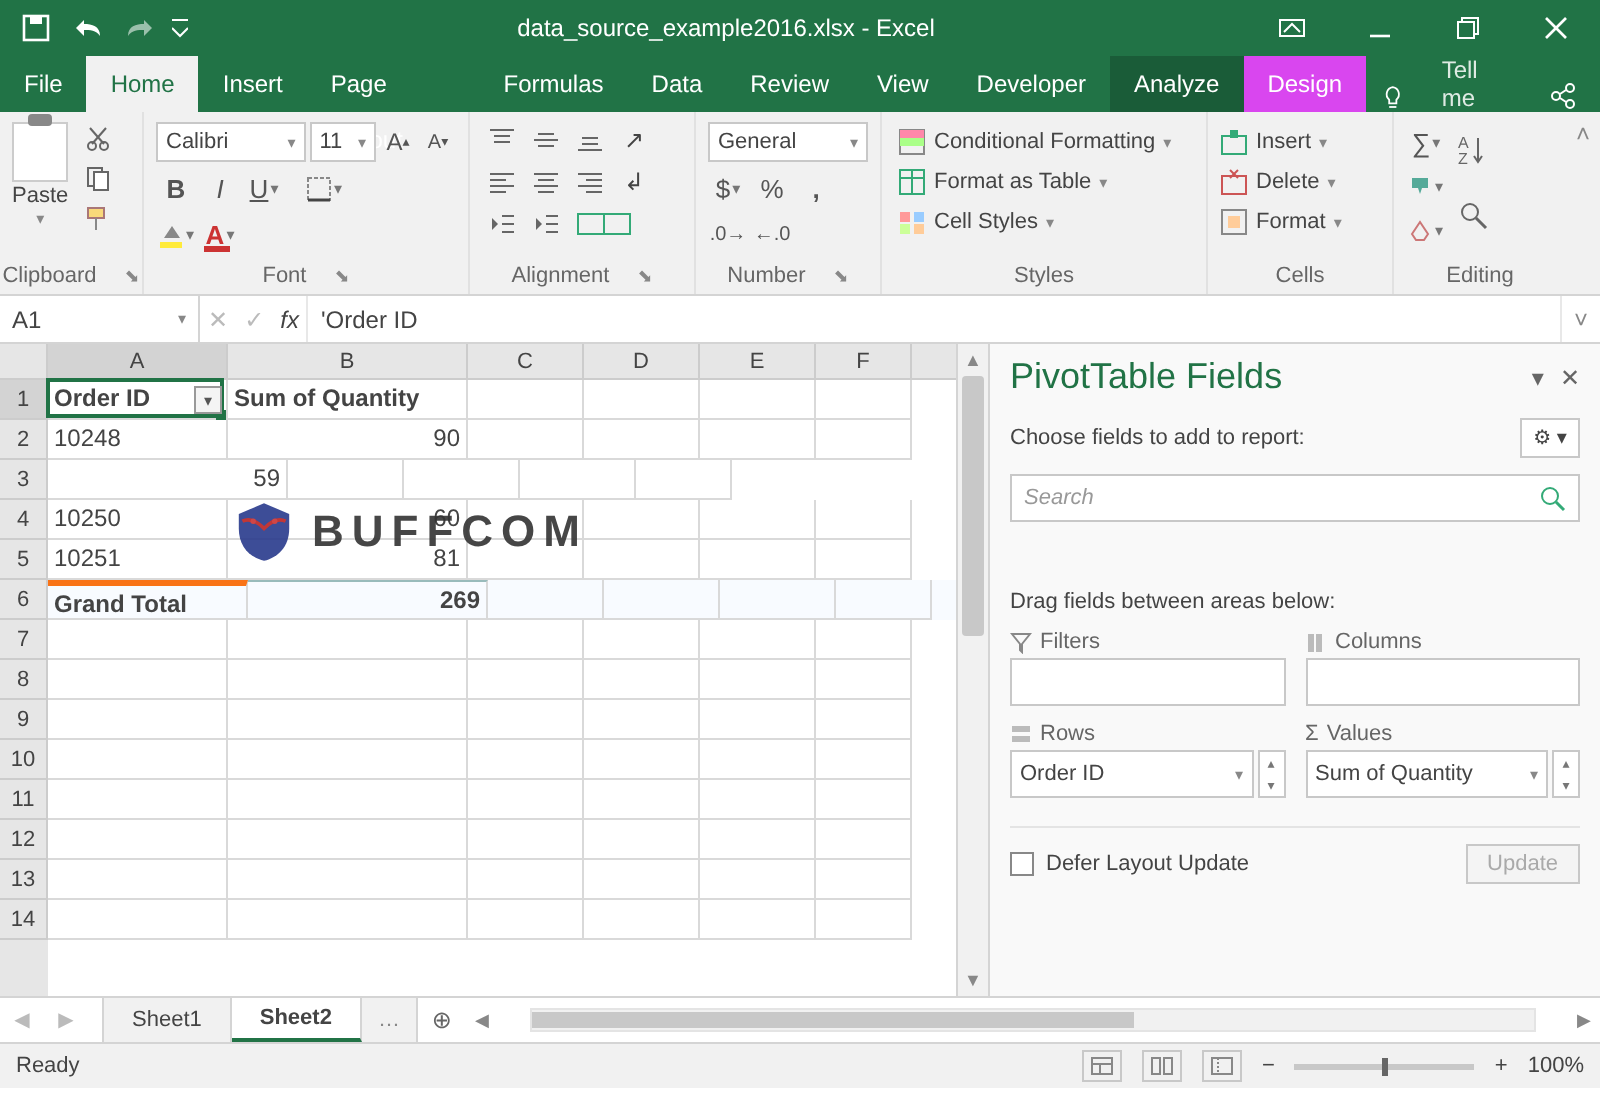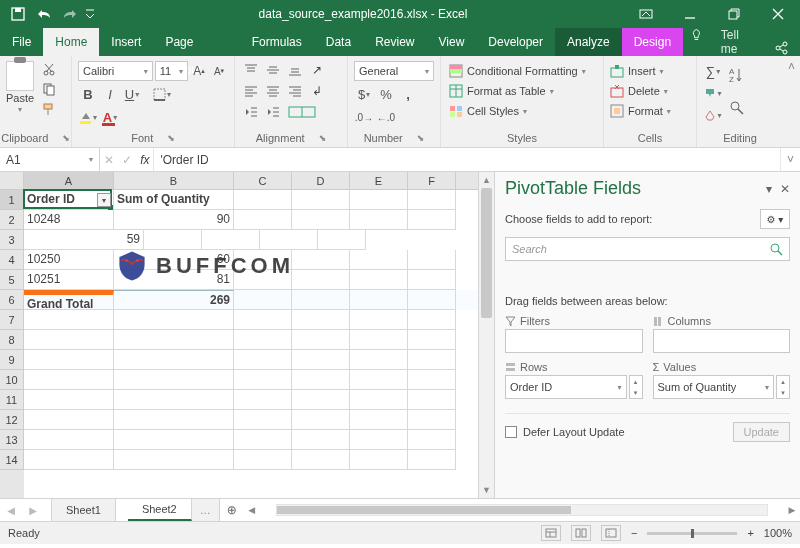--- a/index.html
+++ b/index.html
@@ -13,21 +13,21 @@
   .title-right { display: flex; align-items: center; }
   .signin { padding: 0 14px; height: 28px; line-height: 28px; cursor: pointer; font-size: 12px; border-right: 1px solid rgba(255,255,255,0.2); }
   .win-btn { width: 44px; height: 28px; display: flex; align-items: center; justify-content: center; cursor: pointer; }
   
   
   .tabstrip { height: 28px; background: #217346; display: flex; align-items: flex-end; color: #fff; }
   .tab { padding: 0 12px; height: 28px; line-height: 28px; font-size: 12px; cursor: pointer; }
   .tab.file { font-weight: 400; }
   .tab.active { background: #f1f1f1; color: #217346; }
   .tab.tool { }
-  .tellme { display: flex; align-items: flex-start; padding: 0 8px; gap: 19px; color: rgba(255,255,255,0.85); }
+  .tellme { display: flex; align-items: flex-end; padding: 0 8px; gap: 19px; color: rgba(255,255,255,0.85); }
   .share-btn { width: 40px; display: flex; align-items: center; justify-content: center; }
   
   
   .ribbon { height: 92px; background: #f1f1f1; border-bottom: 1px solid #d4d4d4; display: flex; }
   .group { border-right: 1px solid #e1e1e1; padding: 2px 6px; display: flex; flex-direction: column; justify-content: space-between; }
   .group-label { text-align: left; color: #666; font-size: 11px; padding-bottom: 1px; display: flex; justify-content: center; gap: 14px; align-items: center; }
   .group-body { flex: 1; display: flex; gap: 4px; }
   
   .paste-col { display: flex; flex-direction: column; align-items: center; gap: 1px; padding-top: 3px; }
   .paste-icon { width: 28px; height: 30px; background: #fff; border: 1px solid #ccc; position: relative; }
@@ -112,21 +112,21 @@
   .updown span{flex:1; display:flex; align-items:center; justify-content:center;}
   .defer { display:flex; align-items:center; justify-content:space-between; margin-top:14px; padding-top:8px; border-top:1px solid #e4e4e4;}
   .defer-l { display:flex; align-items:center; gap:6px; font-size:11px;}
   .chk { width:12px; height:12px; border:1px solid #888; background:#fff;}
   .upd-btn { padding:3px 10px; border:1px solid #c8c8c8; color:#aaa; background:#f4f4f4; font-size:11px;}
   
   
   .sheettabs { height: 24px; border-top:1px solid #d4d4d4; border-bottom:1px solid #d4d4d4; display:flex; align-items:stretch; background:#fff;}
   .nav-arr { width:22px; display:flex; align-items:center; justify-content:center; color:#bbb; font-size:10px;}
   .stab { padding:0 14px; line-height:23px; font-size:11px; border-right:1px solid #d4d4d4; color:#444; cursor:pointer; background:#f1f1f1;}
-  .stab.active { background:#fff; border-bottom:2px solid #217346; line-height:21px; font-weight:400;margin-left:12px;}
+  .stab.active { background:#fff; border-bottom:2px solid #217346; line-height:21px; font-weight:700;}
   .stab-add { width:24px; display:flex; align-items:center; justify-content:center; color:#666; cursor:pointer;}
   .hscroll { flex:1; display:flex; align-items:center;}
   .hscroll-track { flex:1; margin:0 16px; height:12px; background:#f1f1f1; border:1px solid #e4e4e4; position:relative;}
   .hthumb { position:absolute; top:1px; bottom:1px; left:0; width:60%; background:#c8c8c8;}
   .harrow { width:16px; text-align:center; color:#888; font-size:9px;}
   
   
   .status { height: 22px; background:#f1f1f1; display:flex; align-items:center; padding:0 8px; justify-content:space-between; font-size:11px;}
   .status-r { display:flex; align-items:center; gap:10px;}
   .view-btn { width:20px; height:16px; border:1px solid #c8c8c8; display:flex; align-items:center; justify-content:center;}
@@ -606,21 +606,21 @@
         </div>
         <div class="cell-row-g">
           <div class="cell" style="width:90px">10251</div>
           <div class="cell r" style="width:120px">81</div>
           <div class="cell" style="width:58px"></div>
             <div class="cell" style="width:58px"></div>
             <div class="cell" style="width:58px"></div>
             <div class="cell" style="width:48px"></div>
         </div>
         <div class="cell-row-g" style="background:#f8fbff">
-          <div class="cell bold" style="width:90px;border-top:5px solid #f97316">Grand Total</div>
+          <div class="cell bold" style="width:100px;border-top:3px solid #f97316">Grand Total</div>
           <div class="cell bold r" style="width:120px;border-top:1px solid #9bb">269</div>
           <div class="cell" style="width:58px"></div>
             <div class="cell" style="width:58px"></div>
             <div class="cell" style="width:58px"></div>
             <div class="cell" style="width:48px"></div>
         </div>
         <div class="cell-row-g">
             <div class="cell" style="width:90px"></div>
             <div class="cell" style="width:120px"></div>
             <div class="cell" style="width:58px"></div>

